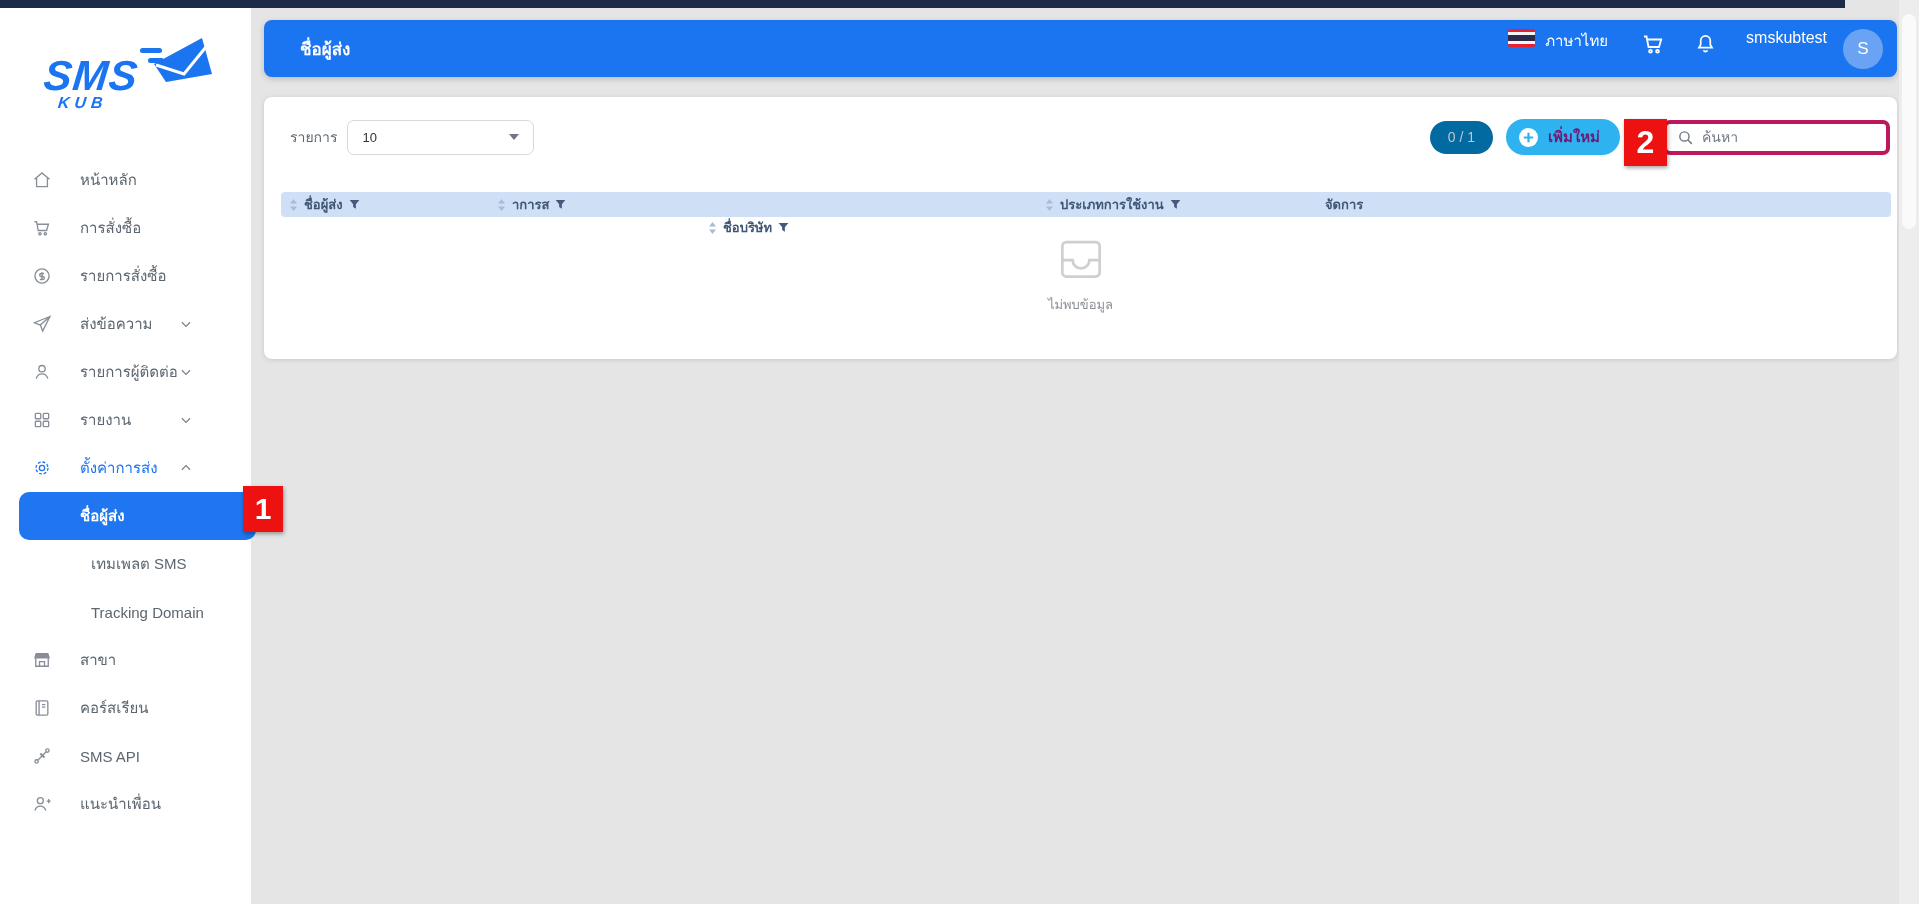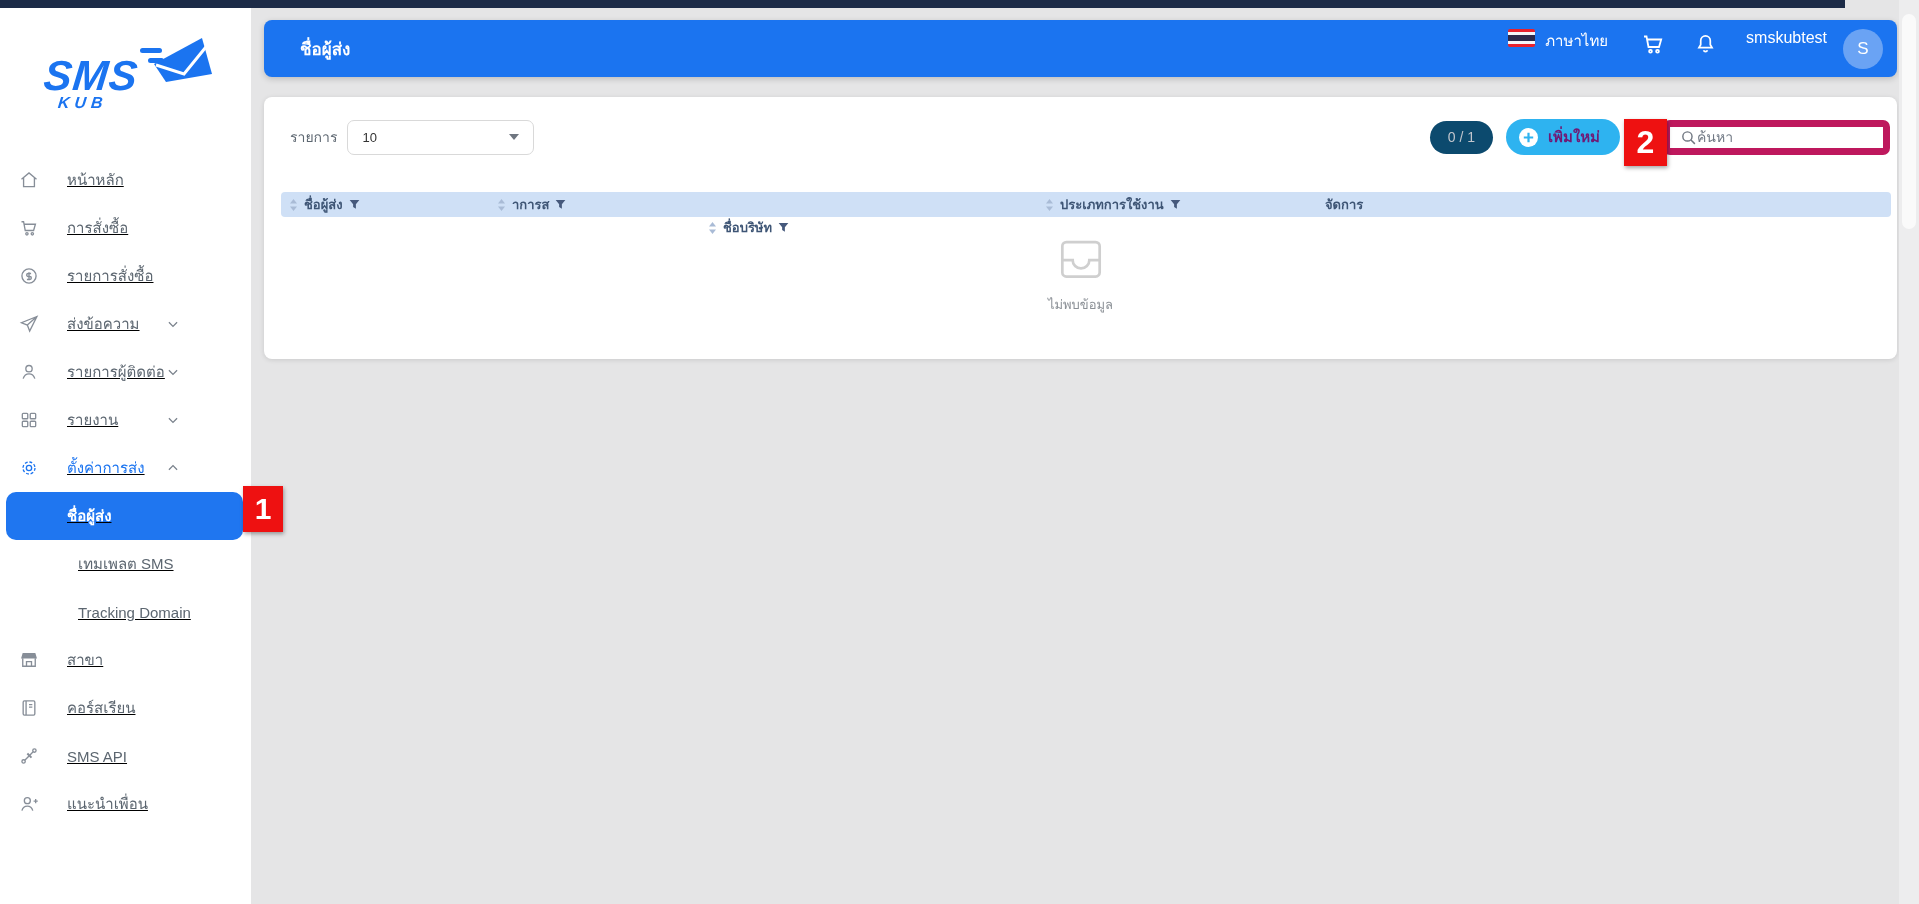--- a/index.html
+++ b/index.html
@@ -12,21 +12,21 @@
 
   
   .sidebar { position:absolute; top:8px; left:0; width:251px; height:896px; background:#fff; }
   .logo { position:absolute; top:22px; left:36px; width:180px; height:92px; }
   .logo-sms { position:absolute; top:22px; left:8px; font-size:42px; font-weight:900; font-style:italic;
               color:#1b74f0; letter-spacing:1px; transform:skew(-6deg); }
   .logo-kub { position:absolute; top:64px; left:22px; font-size:16px; font-weight:900; font-style:italic;
               color:#1b74f0; letter-spacing:5px; transform:skew(-6deg); }
   .logo-mark { position:absolute; top:0; right:0; }
 
-  .nav { position:absolute; top:148px; left:0; width:202px;text-decoration:underline; }
+  .nav { position:absolute; top:148px; left:13px; width:202px; }
   .nav-item { position:relative; height:48px; display:flex; align-items:center; padding-left:17px;
               color:#5c6670; font-size:15px; cursor:pointer; }
   .nav-item .ic { width:24px; height:24px; margin-right:26px; display:flex; align-items:center; justify-content:center; }
   .nav-item .ic svg { stroke:#878e98; }
   .nav-item.parent-active { color:#1b74f0; }
   .nav-item.parent-active .ic svg { stroke:#1b74f0; }
   .nav-item.sub { padding-left:78px; }
   .nav-item.selected { width:237px; margin-left:6px; padding-left:61px; background:#1f76f0;
                        border-radius:10px; color:#fff; font-weight:700; }
   .chev { position:absolute; right:22px; top:17px; }
@@ -50,27 +50,27 @@
   
   .card { position:absolute; left:264px; top:97px; width:1633px; height:262px; background:#fff;
           border-radius:8px; box-shadow:0 1px 5px rgba(0,0,0,.12); }
   .controls { position:absolute; top:22px; left:26px; right:7px; height:36px; display:flex; align-items:center; }
   .perpage-label { font-size:14px; color:#5c6670; margin-right:10px; }
   .select { width:187px; height:35px; border:1px solid #d9d9d9; border-radius:7px; display:flex;
             align-items:center; padding:0 14px; font-size:13px; color:#333; cursor:pointer; }
   .select .caret { margin-left:auto; width:0; height:0; border-left:5px solid transparent;
                    border-right:5px solid transparent; border-top:6px solid #6f7680; }
   .ctrl-right { margin-left:auto; display:flex; align-items:center; }
-  .counter-pill { width:63px; height:33px; border-radius:17px; background:#0c4a6e; color:#c2c6cd;
+  .counter-pill { width:63px; height:33px; border-radius:17px; background:#0369a1; color:#c2c6cd;
                   font-size:14px; display:flex; align-items:center; justify-content:center; margin-right:13px; }
   .add-btn { height:36px; border:none; border-radius:18px; background:#2eb3f0; color:#701a75; font-size:15px;
              font-weight:700; display:flex; align-items:center; gap:9px; padding:0 20px 0 12px; cursor:pointer;
              font-family:"Liberation Sans", sans-serif; }
-  .search-box { width:227px; height:35px; margin-left:43px; border:7px solid #be185d; border-radius:7px;
-                display:flex; align-items:center; padding:0 10px; gap:0; background:#fff; }
+  .search-box { width:227px; height:35px; margin-left:43px; border:4px solid #be185d; border-radius:7px;
+                display:flex; align-items:center; padding:0 10px; gap:8px; background:#fff; }
   .search-box input { border:none; outline:none; width:160px; font-size:14px; color:#333;
                       font-family:"Liberation Sans", sans-serif; }
   .search-box input::placeholder { color:#707884; opacity:1; }
 
   .thead { position:absolute; top:95px; left:17px; width:1610px; height:25px; background:#cfe0f6;
            border-radius:4px; display:flex; align-items:center; font-size:13px; font-weight:700; color:#3e5575; }
   .th { display:flex; align-items:center; gap:6px; padding-left:8px; }
   .th-1 { width:208px; } .th-2 { width:211px; } .th-3 { width:337px;margin-top:46px; } .th-4 { width:280px; } .th-5 { flex:1; }
 
   .empty { position:absolute; top:135px; left:0; width:100%; text-align:center; }

